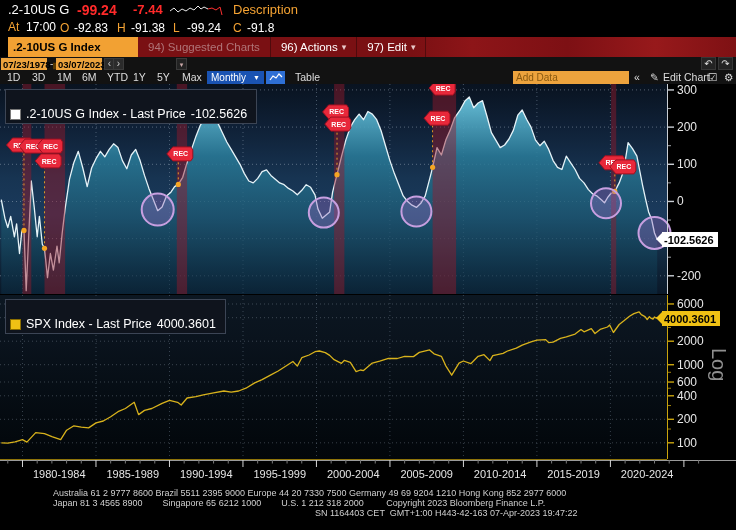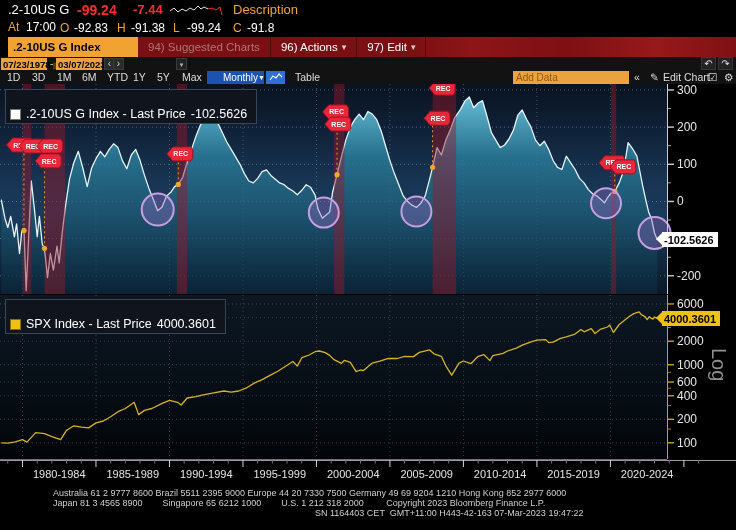--- a/index.html
+++ b/index.html
@@ -31,21 +31,21 @@
   .navbtn{position:absolute;top:1px;width:11px;height:12px;background:#2b2b2b;border:1px solid #3a3a3a;
     color:#ccc;font-size:10px;line-height:10px;text-align:center;}
   #ccybox{position:absolute;top:1px;left:123px;height:12px;background:#eda33d;color:#000;
     font-size:9.5px;font-weight:bold;display:flex;align-items:center;padding:0 4px;margin-top:38px;}
   #ccyarrow{position:absolute;top:1px;left:176px;width:11px;height:12px;background:#222;
     border:1px solid #3a3a3a;color:#caa;font-size:7px;text-align:center;line-height:11px;}
   .histbtn{position:absolute;top:0;width:15px;height:13px;background:#232323;border:1px solid #363636;
     color:#ddd;font-size:10px;line-height:11px;text-align:center;}
   .rangebtn{position:absolute;top:0;font-size:10.5px;color:#ddd;}
   #periodbox{position:absolute;top:0;left:207px;width:57px;height:13px;background:#1a53b2;color:#fff;
-    font-size:10px;display:flex;align-items:center;justify-content:space-between;padding:0 16px;}
+    font-size:10px;display:flex;align-items:center;justify-content:space-between;padding:0 4px;}
   #periodbox .dropglyph{font-size:7px;}
   #chartlinebtn{position:absolute;top:0;left:266px;width:19px;height:13px;background:#2e6fd4;
     display:flex;align-items:center;justify-content:center;}
   #tablebtn{position:absolute;top:0;left:295px;font-size:10.5px;color:#ddd;}
   #adddata{position:absolute;top:0;left:513px;width:116px;height:13px;background:#eda33d;border:none;
     font-size:10px;padding:0 3px;color:#6b4100;}
   #adddata::placeholder{color:#8a5a10;opacity:1;}
   .ricon{position:absolute;top:0;font-size:10.5px;color:#ddd;}
   
   .legend{position:absolute;display:flex;align-items:center;gap:5px;background:#0f141d;
@@ -390,14 +390,14 @@
     <span class="swatch" style="background:#f0c114;border-color:#8a6d00"></span>
     <span>SPX Index - Last Price</span>
     <span>4000.3601</span>
   </div>
 
   <div id="spread-tag" class="axis-tag">-102.5626</div>
   <div id="spx-tag" class="axis-tag">4000.3601</div>
 
   <div class="footline" style="left:53px;top:488px">Australia 61 2 9777 8600 Brazil 5511 2395 9000 Europe 44 20 7330 7500 Germany 49 69 9204 1210 Hong Kong 852 2977 6000</div>
   <div class="footline" style="left:53px;top:498px">Japan 81 3 4565 8900        Singapore 65 6212 1000        U.S. 1 212 318 2000         Copyright 2023 Bloomberg Finance L.P.</div>
-  <div class="footline" style="left:315px;top:508px">SN 1164403 CET  GMT+11:00 H443-42-163 07-Mar-2023 19:47:22</div>
+  <div class="footline" style="left:315px;top:508px">SN 1164403 CET  GMT+1:00 H443-42-163 07-Apr-2023 19:47:22</div>
 </div>
 
 </body></html>

